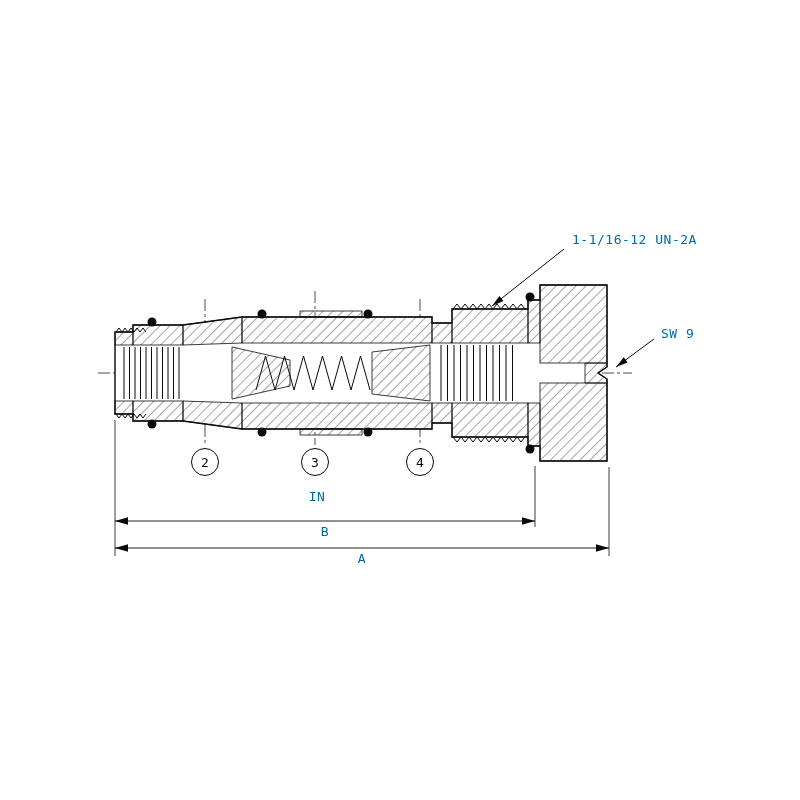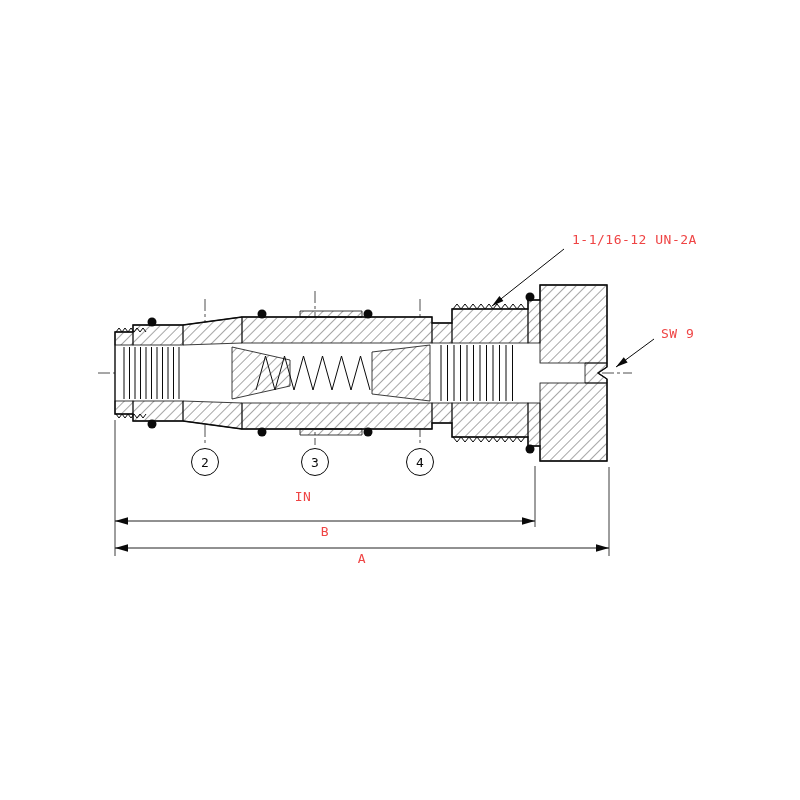--- a/index.html
+++ b/index.html
@@ -1,19 +1,19 @@
 <!DOCTYPE html>
 <html><head>
 <meta charset="utf-8">
 <style>
   html,body{margin:0;padding:0;}
   body{width:800px;height:800px;background:#ffffff;font-family:"DejaVu Sans Mono", monospace;}
   .canvas{position:relative;width:800px;height:800px;background:#ffffff;overflow:hidden;}
   .canvas > svg{position:absolute;left:0;top:0;}
-  .lbl{position:absolute;color:#ef4444;font-size:13px;letter-spacing:0.5px;white-space:pre;background:#fff;padding:0 2px;}
+  .lbl{position:absolute;color:#0369a1;font-size:13px;letter-spacing:0.5px;white-space:pre;background:#fff;padding:0 2px;}
   .center{transform:translateX(-50%);}
   .balloon{position:absolute;width:28px;height:28px;border:1.4px solid #0a0a0a;border-radius:50%;
            display:flex;align-items:center;justify-content:center;font-size:13px;color:#0a0a0a;
            background:#fff;box-sizing:border-box;}
   
   .outline{fill:#ffffff;stroke:#0a0a0a;stroke-width:1.4;}
   .wall{fill:url(#hatch);stroke:#0a0a0a;stroke-width:0.8;}
   .cl{stroke:#222222;stroke-width:0.8;stroke-dasharray:12 3 3 3;fill:none;}
   .dim{stroke:#0a0a0a;stroke-width:0.9;fill:none;}
   .ext{stroke:#0a0a0a;stroke-width:0.8;fill:none;}
@@ -130,17 +130,17 @@
   <div class="balloon" style="left:191px;top:448px;">
     <span>2</span>
   </div>
   <div class="balloon" style="left:301px;top:448px;">
     <span>3</span>
   </div>
   <div class="balloon" style="left:406px;top:448px;">
     <span>4</span>
   </div>
 
-  <div class="lbl center" style="left:303px;top:489px;">IN</div>
+  <div class="lbl center" style="left:317px;top:489px;">IN</div>
   <div class="lbl center" style="left:325px;top:524px;">B</div>
   <div class="lbl center" style="left:362px;top:551px;">A</div>
 
 </div>
 
 </body></html>

